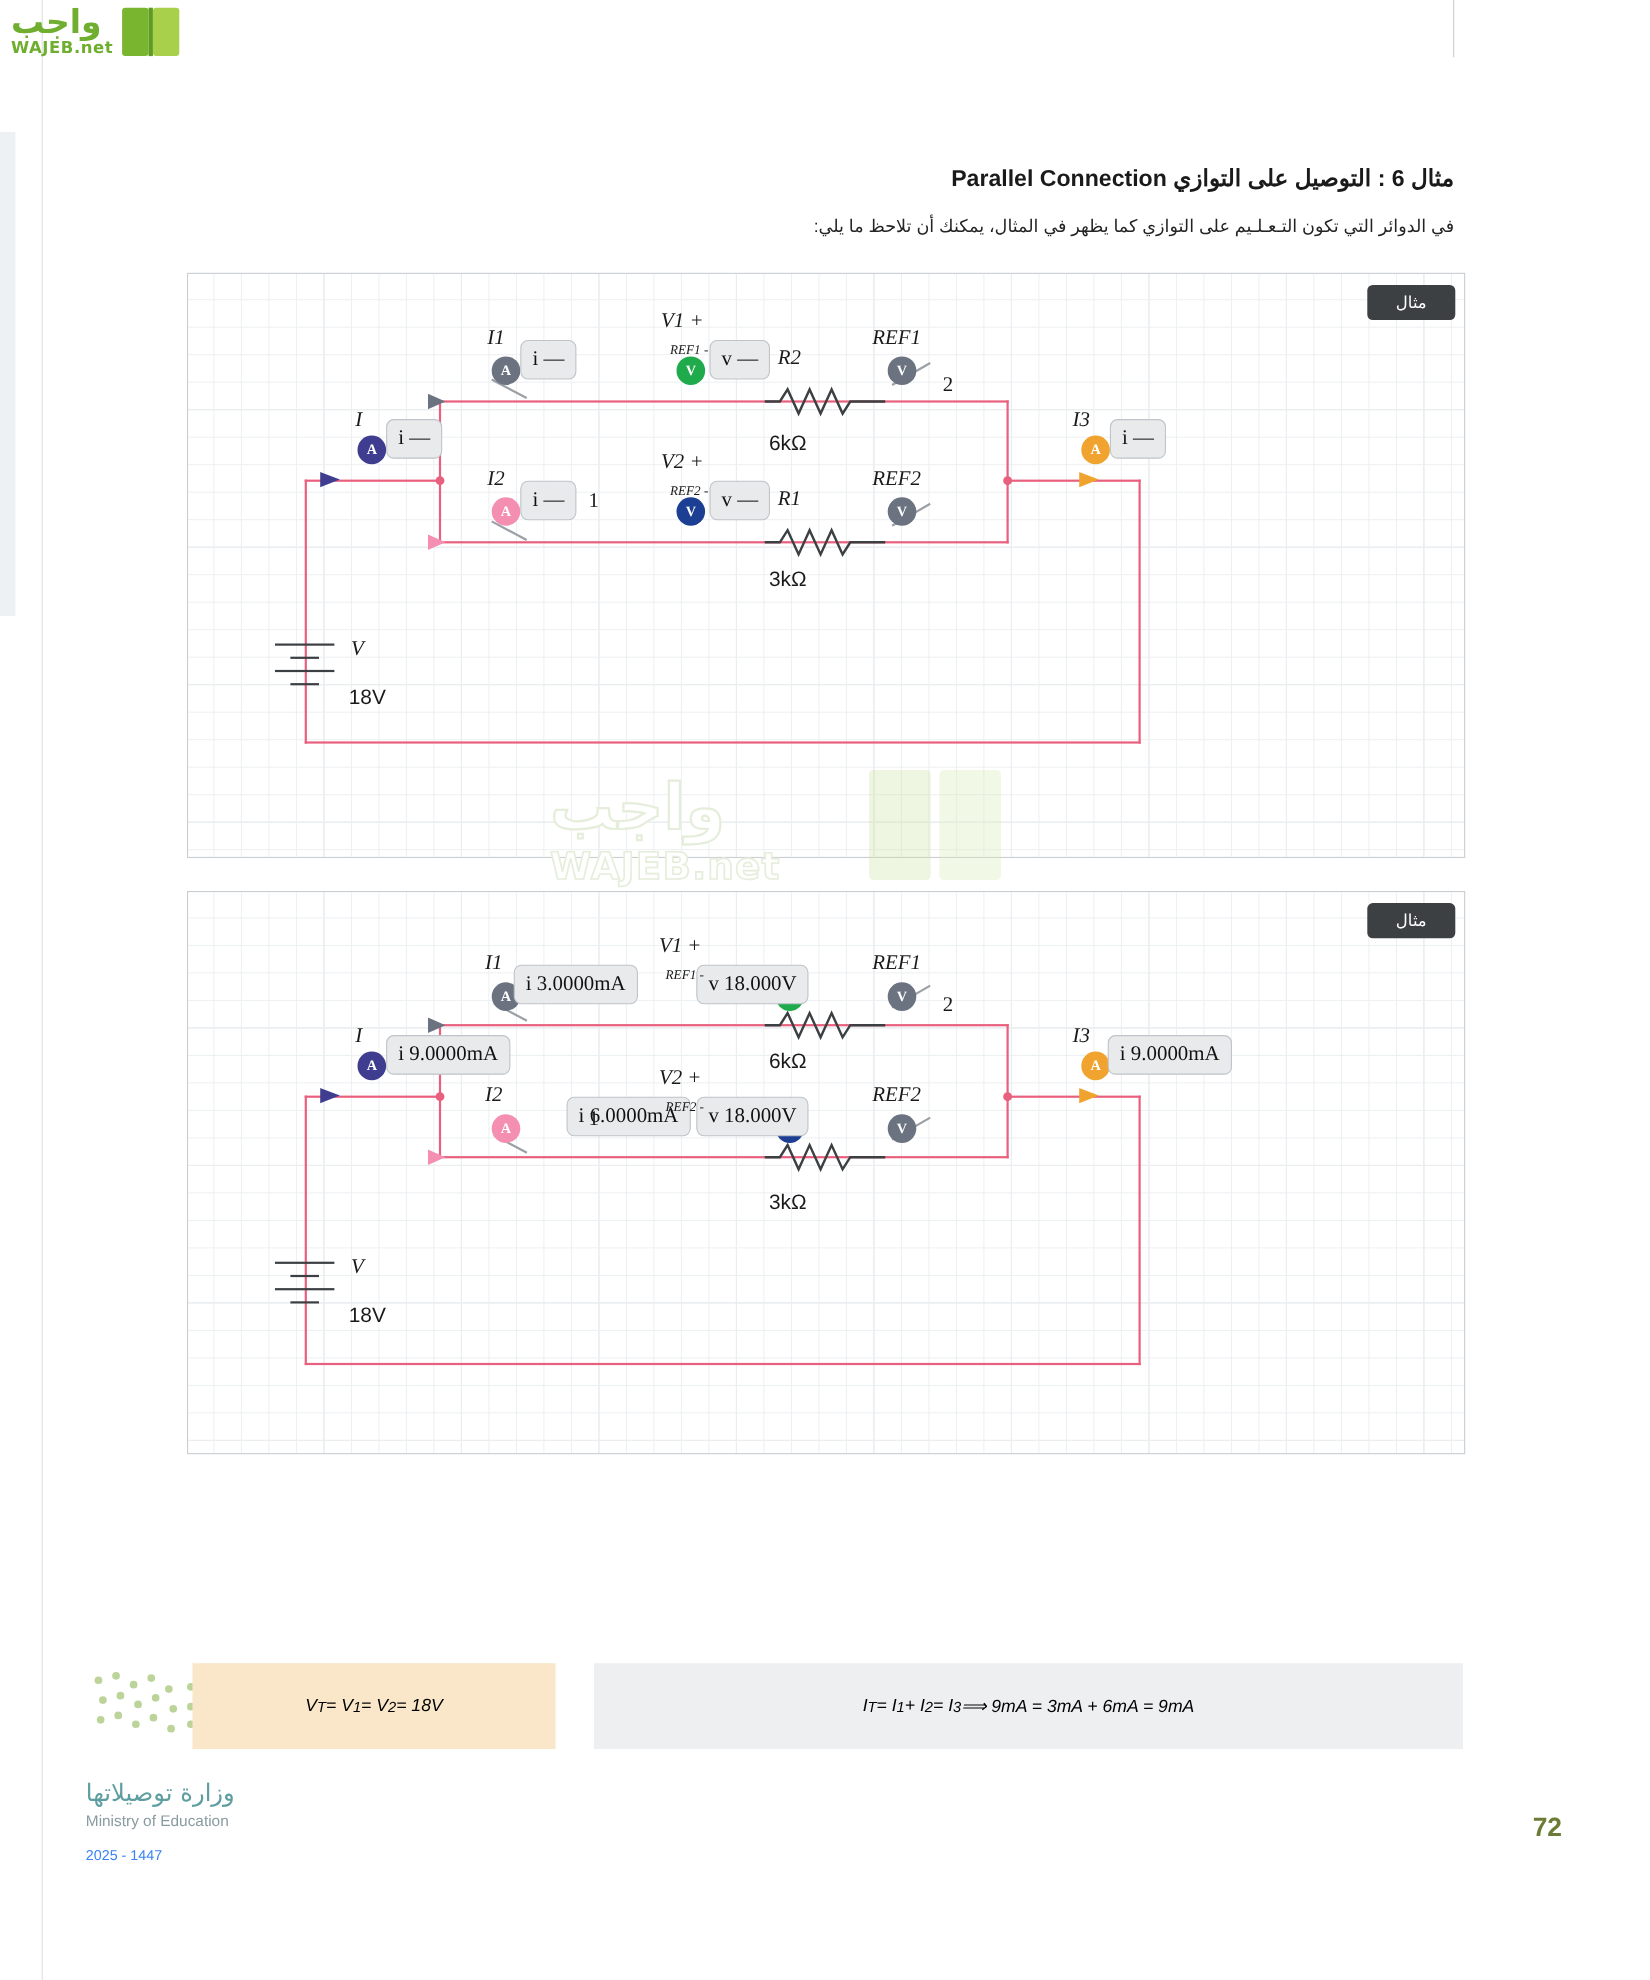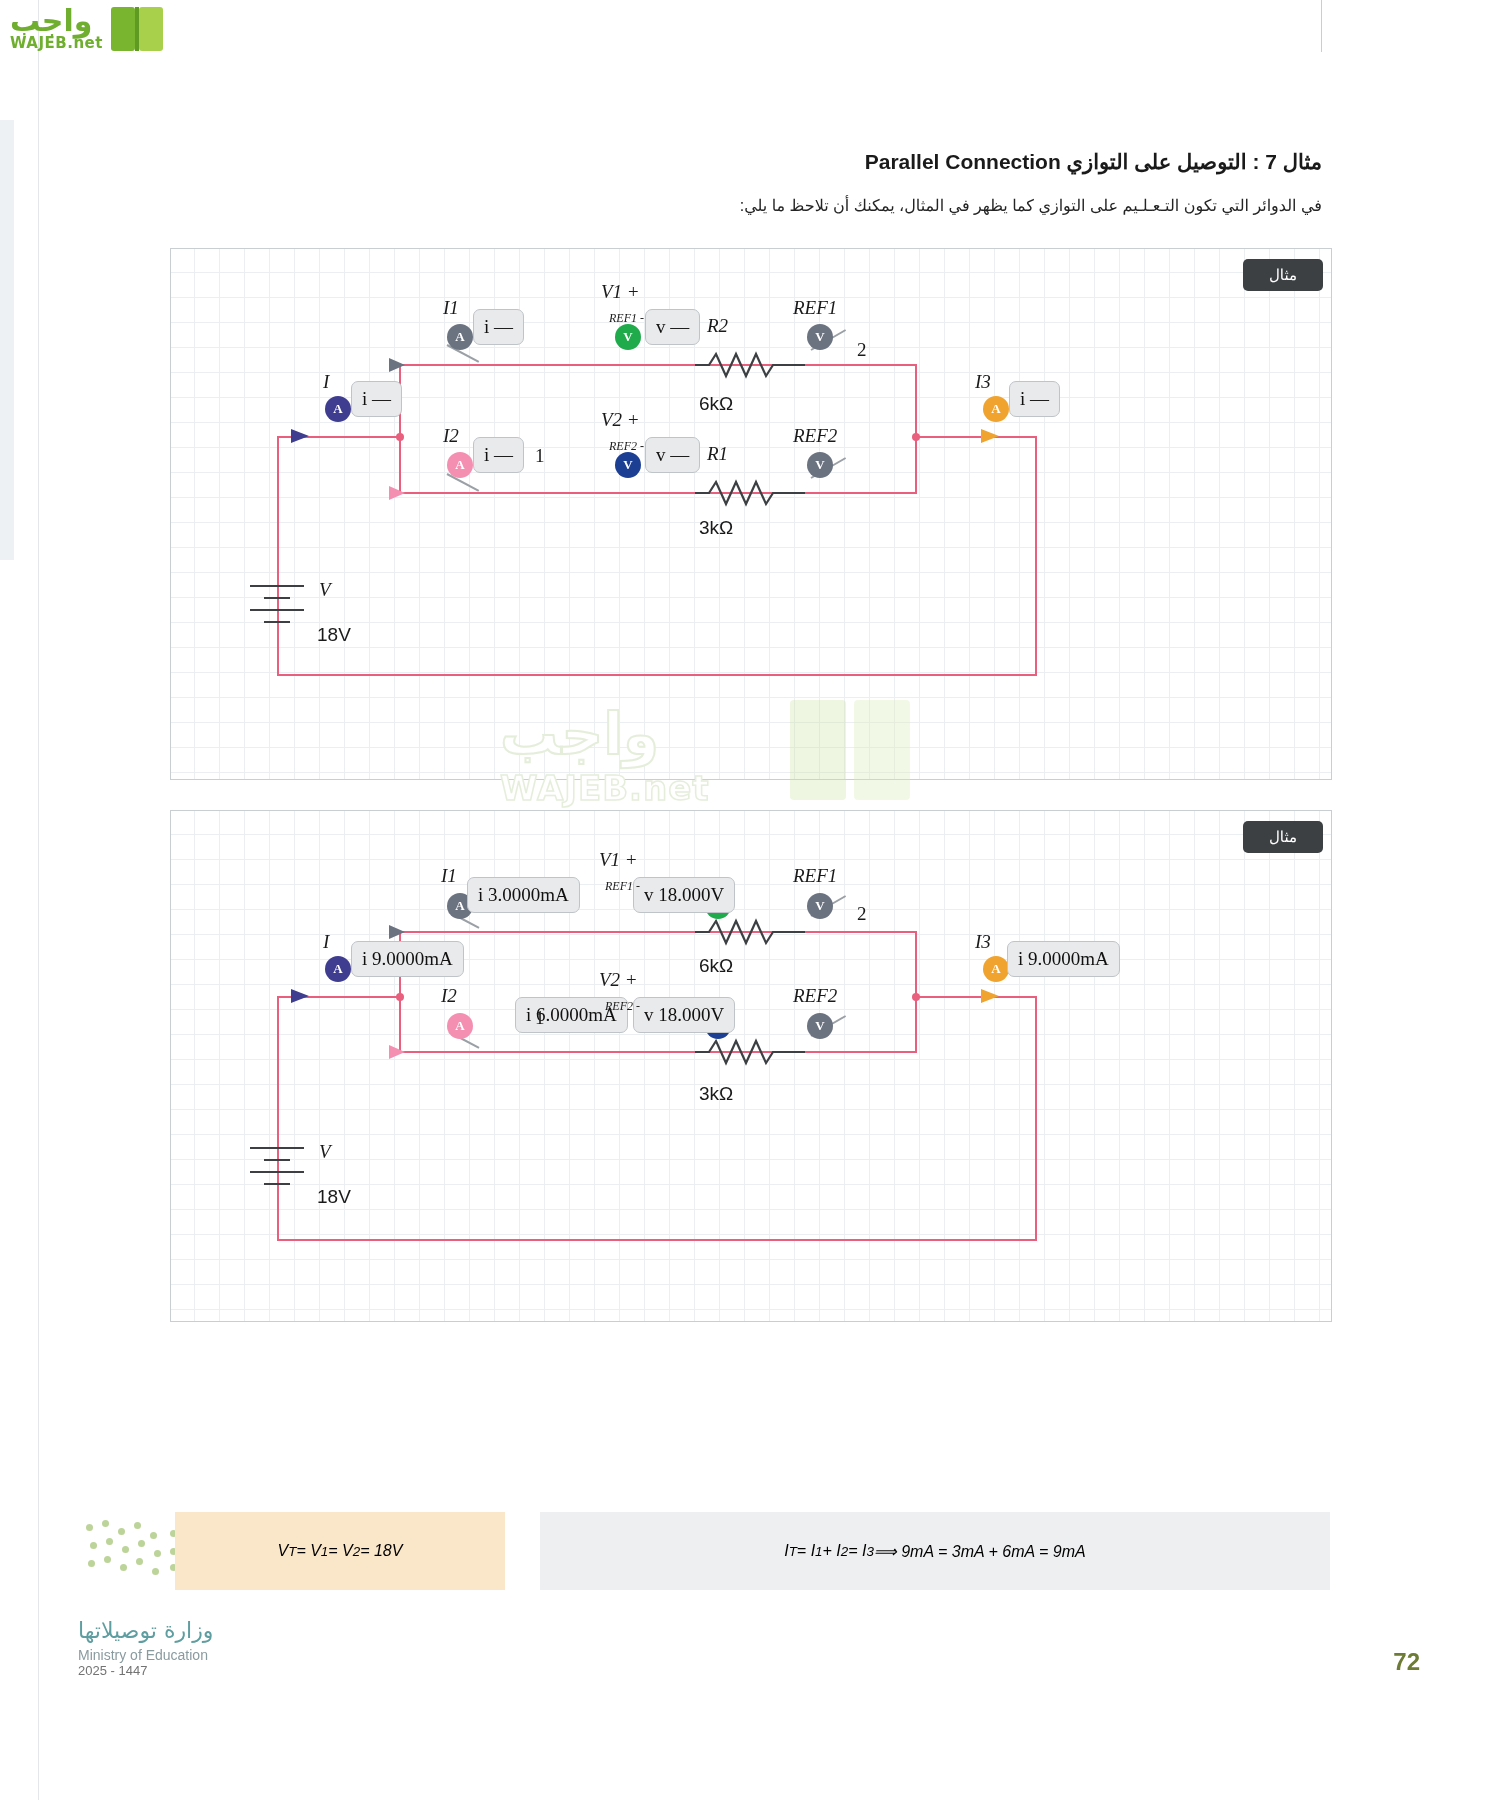--- a/index.html
+++ b/index.html
@@ -101,21 +101,21 @@
   #fbox-left{left:175px;top:1512px;width:330px;height:78px;background:#fae6c8;}
   #fbox-right{left:540px;top:1512px;width:790px;height:78px;background:#eeeff1;}
 
   .dots{position:absolute;left:82px;top:1518px;width:120px;height:66px;}
   .dot{position:absolute;width:7px;height:7px;border-radius:50%;background:#bcd49a;}
 
   
   .moe{position:absolute;left:78px;top:1618px;}
   .moe-ar{font-family:"DejaVu Sans", sans-serif;font-size:22px;color:#5f9ea0;direction:rtl;letter-spacing:2px;}
   .moe-en{font-family:"Liberation Sans", sans-serif;font-size:14px;color:#8a9ba0;margin-top:4px;}
-  .moe-yr{font-family:"Liberation Sans", sans-serif;font-size:13px;color:#737373;margin-top:0;}
+  .moe-yr{font-family:"Liberation Sans", sans-serif;font-size:13px;color:#3b82f6;margin-top:16px;}
   .pageno{position:absolute;right:80px;top:1648px;font-size:24px;color:#6c7b35;font-weight:bold;}
 </style>
 </head>
 <body>
 
 <div class="page-edge"></div>
 <div class="edge-line"></div>
 <div class="edge-tab"></div>
 <div class="top-right-tick"></div>
 
@@ -124,21 +124,21 @@
     <div class="wm-ar">واجب</div>
     <div class="wm-en">WAJEB.net</div>
   </div>
   <div class="book-ico">
     <div class="half l"></div>
       <div class="half r"></div>
       <div class="spine"></div>
   </div>
 </div>
 
-<div class="heading">مثال 7 : التوصيل على التوازي  Parallel Connection</div>
+<div class="heading">مثال 6 : التوصيل على التوازي  Parallel Connection</div>
 <div class="subtitle">في الدوائر التي تكون التـعـلـيم على التوازي كما يظهر في المثال، يمكنك أن تلاحظ ما يلي:</div>
 
 <div class="panel" id="panel1">
   <div class="grid"></div>
   <div class="badge">مثال</div>
 
   <div class="w wv" style="left:106px;top:187px;height:240px;"></div>
   <div class="w wh" style="left:106px;top:425px;width:760px;"></div>
   <div class="w wv" style="left:864px;top:187px;height:240px;"></div>
   <div class="w wh" style="left:106px;top:187px;width:124px;"></div>

